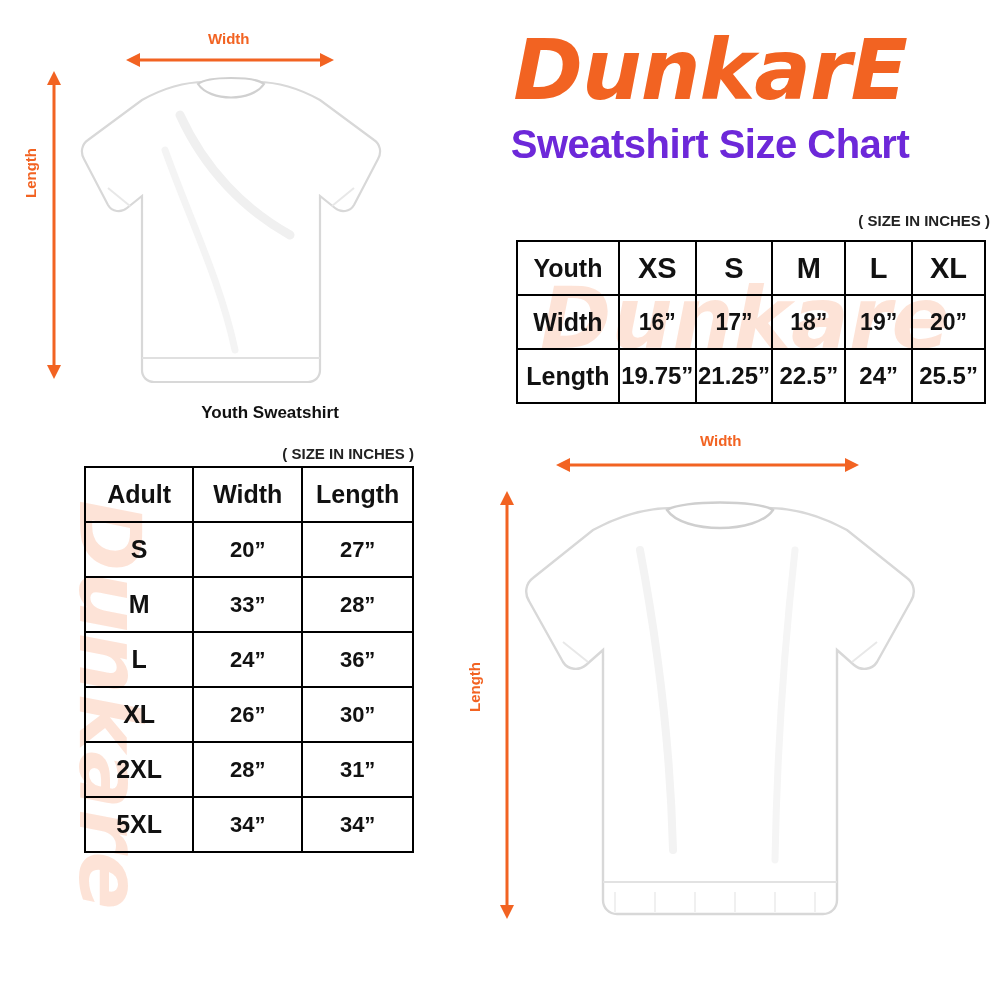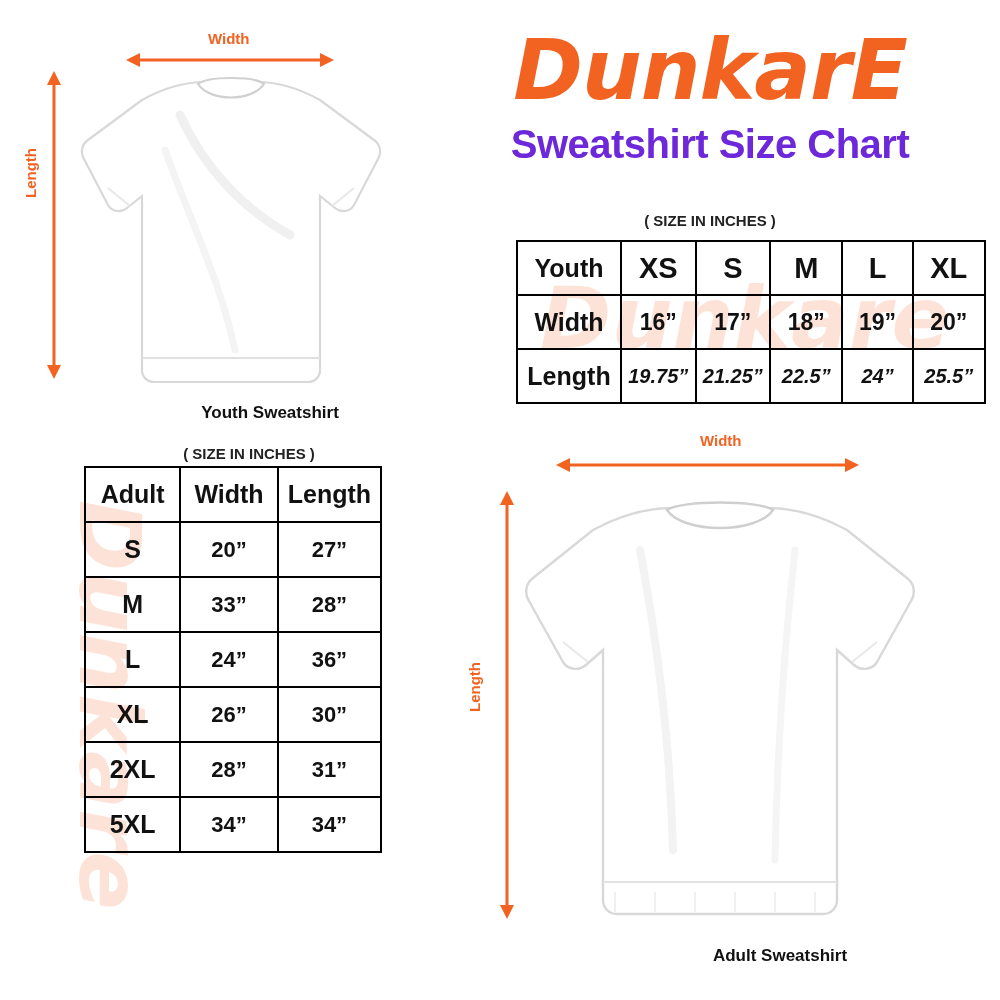--- a/index.html
+++ b/index.html
@@ -43,21 +43,21 @@
     font-size: 40px;
     font-weight: bold;
     color: #6d28d9;
     letter-spacing: -0.5px;
     white-space: nowrap;
   }
   .units-note {
     font-size: 15px;
     font-weight: bold;
     color: #222222;
-    text-align: center;
+    text-align: right;
   }
   .units-top {
     position: absolute;
     left: 430px;
     top: 212px;
     width: 560px;
   }
 
   
   .watermark {
@@ -110,29 +110,28 @@
     width: 104px;
     font-size: 25px;
   }
   .youth-table .size-col {
     width: 73px;
   }
   .youth-table .val {
     font-size: 23px;
   }
   .youth-table .val-small {
-    font-size: 20px;
-    font-style: italic;
+    font-size: 24px;
   }
 
   .adult-table {
     position: absolute;
     left: 84px;
     top: 466px;
-    width: 298px;
+    width: 330px;
   }
   .adult-table td, .adult-table th {
     height: 51px;
     font-size: 25px;
   }
   .adult-table .col-size { width: 110px; }
   .adult-table .col-w { width: 110px; }
   .adult-table .col-l { width: 110px; }
   .adult-table .val { font-size: 22px; }
 
@@ -336,15 +335,14 @@
 
     <path d="M108,212 L133,232" stroke="#e8e8e8" stroke-width="2" fill="none"></path>
     <path d="M422,212 L397,232" stroke="#e8e8e8" stroke-width="2" fill="none"></path>
 
     <path d="M185,120 C200,200 215,300 218,420" stroke="#f3f3f3" stroke-width="8" fill="none" stroke-linecap="round"></path>
     <path d="M340,120 C330,210 322,320 320,430" stroke="#f5f5f5" stroke-width="7" fill="none" stroke-linecap="round"></path>
   </svg>
 
   <div class="meas-label lbl-width-adult">Width</div>
   <div class="meas-label lbl-length-adult">Length</div>
-  <div class="caption cap-adult">Adult Sweatshirt</div>
 
 </div>
 
 </body></html>

